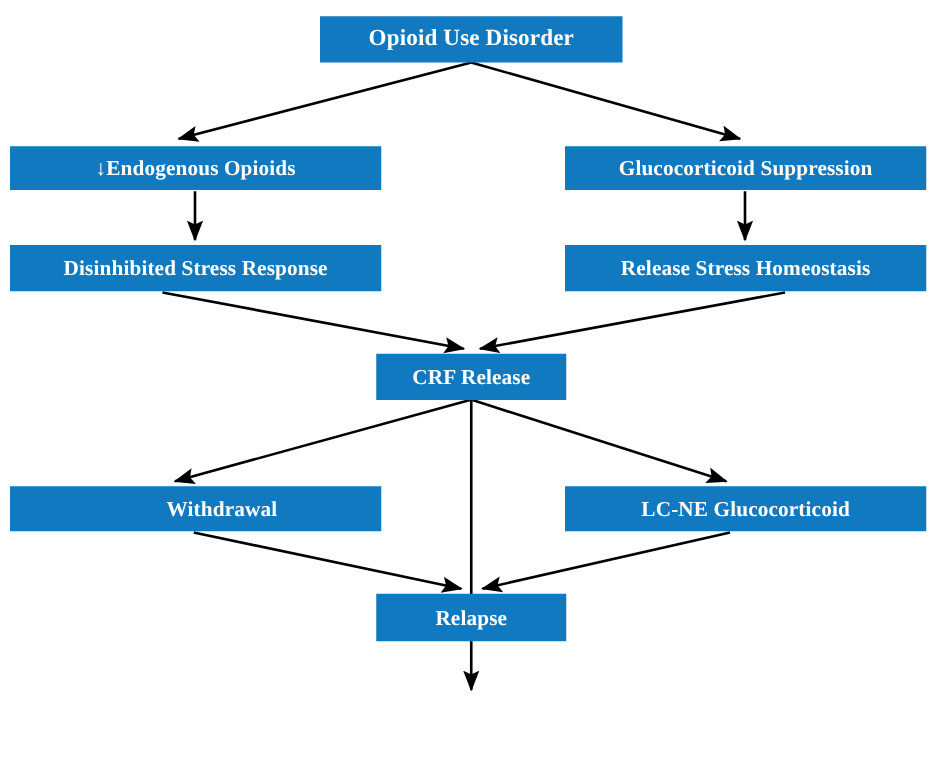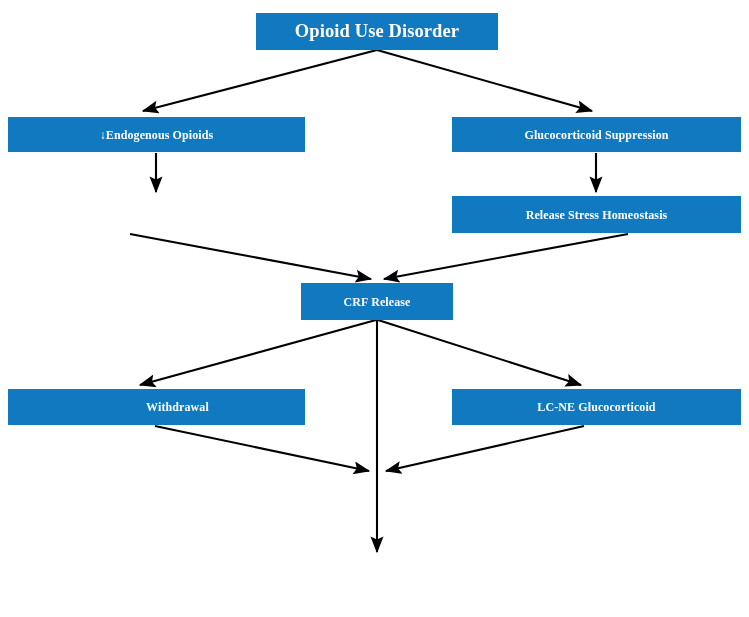--- a/index.html
+++ b/index.html
@@ -32,21 +32,21 @@
     display: flex;
     align-items: center;
     justify-content: center;
     box-sizing: border-box;
     z-index: 3;
   }
   .node-label {
     color: #ffffff;
     font-family: "Liberation Serif", serif;
     font-weight: bold;
-    font-size: 12px;
+    font-size: 17px;
     line-height: 1;
     letter-spacing: 0.1px;
     white-space: nowrap;
     text-align: center;
   }
   .node-label.big {
     font-size: 18.5px;
   }
 </style>
 </head>
@@ -92,32 +92,38 @@
   </div>
 
   <div class="node-box" style="left:8px; top:117px; width:297px; height:35px;">
     <span class="node-label">↓Endogenous Opioids</span>
   </div>
 
   <div class="node-box" style="left:452px; top:117px; width:289px; height:35px;">
     <span class="node-label">Glucocorticoid Suppression</span>
   </div>
 
+  <div class="node-box" style="left:8px; top:196px; width:297px; height:37px;">
+    <span class="node-label">Disinhibited Stress Response</span>
+  </div>
 
   <div class="node-box" style="left:452px; top:196px; width:289px; height:37px;">
     <span class="node-label">Release Stress Homeostasis</span>
   </div>
 
   <div class="node-box" style="left:301px; top:283px; width:152px; height:37px;justify-content:center;">
     <span class="node-label">CRF Release</span>
   </div>
 
   <div class="node-box" style="left:8px; top:389px; width:297px; height:36px;padding-left:42px;">
     <span class="node-label">Withdrawal</span>
   </div>
 
   <div class="node-box" style="left:452px; top:389px; width:289px; height:36px;">
     <span class="node-label">LC-NE Glucocorticoid</span>
   </div>
 
+  <div class="node-box" style="left:301px; top:475px; width:152px; height:38px;">
+    <span class="node-label">Relapse</span>
+  </div>
 
 
 </div>
 
 </body></html>

